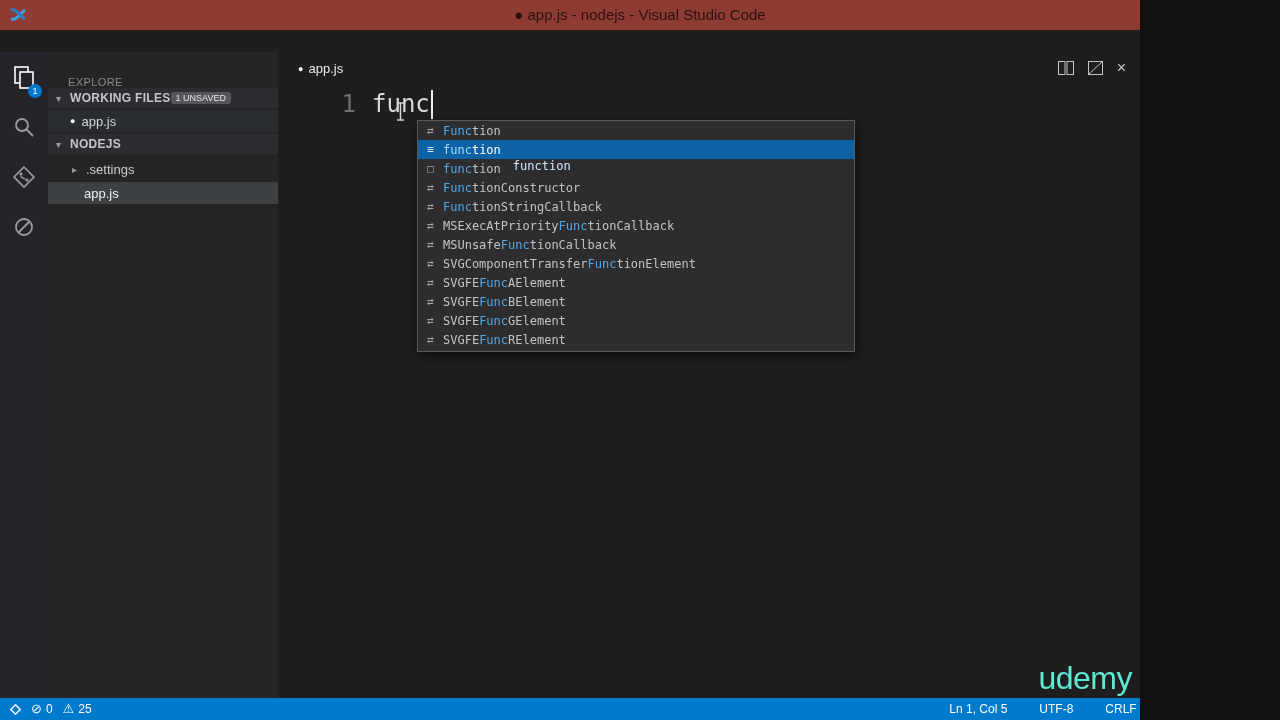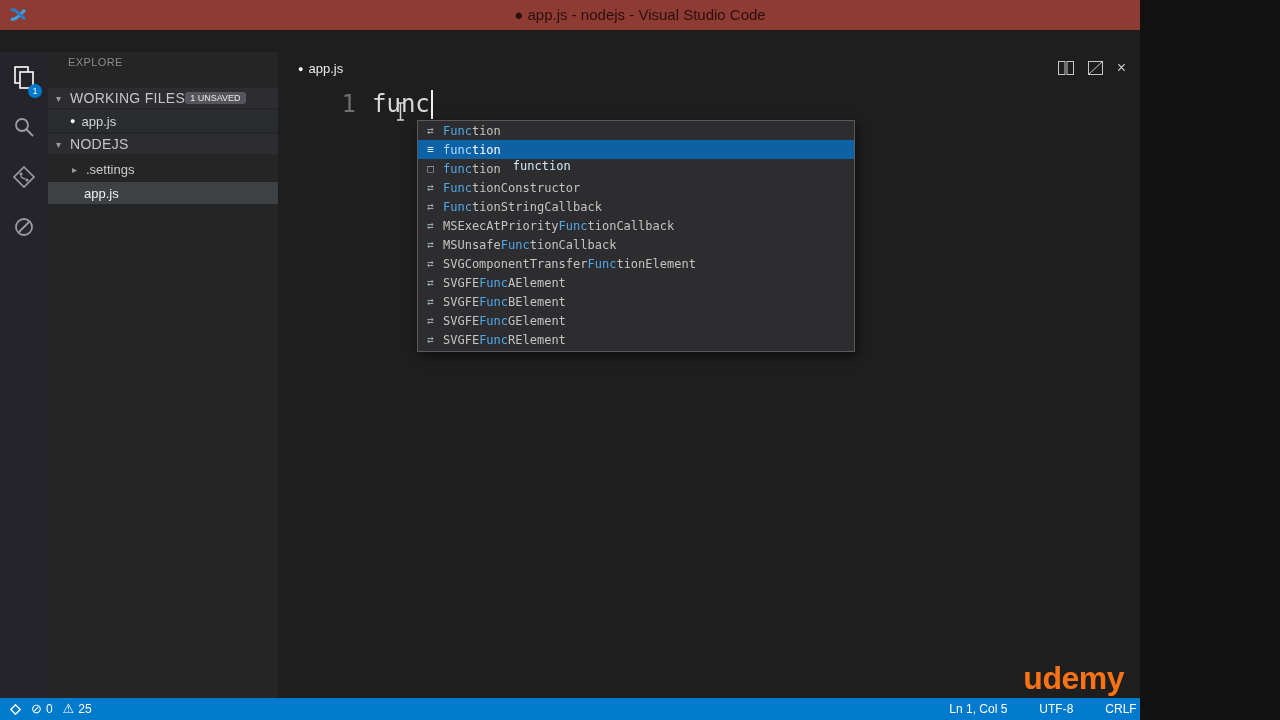--- a/index.html
+++ b/index.html
@@ -24,27 +24,27 @@
 
   
   .activitybar{position:absolute;left:0;top:52px;width:48px;height:646px;background:#24242a;}
   .ab-item{width:48px;height:50px;display:flex;align-items:center;justify-content:center;position:relative;}
   .ab-badge{position:absolute;right:6px;bottom:4px;min-width:14px;height:14px;border-radius:8px;
             background:#007acc;color:#fff;font-size:9px;line-height:14px;text-align:center;
             padding:0 2px;box-sizing:border-box;}
 
   
   .sidebar{position:absolute;left:48px;top:52px;width:230px;height:646px;background:#252526;}
-  .sb-title{position:absolute;top:4px;left:20px;font-size:11px;color:#8a8a8e;letter-spacing:.4px;}
+  .sb-title{position:absolute;top:24px;left:20px;font-size:11px;color:#8a8a8e;letter-spacing:.4px;}
   .sb-header{position:absolute;left:0;width:230px;height:20px;background:#2d2d31;display:flex;
              align-items:center;padding-left:8px;box-sizing:border-box;}
   .sb-header.wf{top:36px;}
   .sb-header.nodejs{top:82px;}
   .chev{color:#9a9a9a;font-size:10px;margin-right:4px;width:10px;flex:none;}
-  .sb-header-label{color:#c5c5c8;font-size:14px;font-weight:normal;letter-spacing:.3px;}
+  .sb-header-label{color:#c5c5c8;font-size:12px;font-weight:bold;letter-spacing:.3px;}
   .sb-badge{background:#55555c;color:#e8e8e8;font-size:9px;padding:1px 5px;border-radius:3px;}
   .sb-file{position:absolute;top:58px;left:0;width:230px;height:22px;background:#2a2d2f;display:flex;
            align-items:center;padding-left:22px;box-sizing:border-box;color:#d4d4d4;font-size:13px;}
   .dirty{color:#fff;font-size:9px;margin-right:6px;}
   .sb-item{position:absolute;left:0;width:230px;height:22px;display:flex;align-items:center;
            color:#cccccc;font-size:13px;box-sizing:border-box;}
   .sb-item.folder{top:106px;padding-left:24px;}
   .sb-item.selected{top:130px;background:#3e4144;color:#f0f0f0;padding-left:36px;}
 
   
@@ -76,22 +76,22 @@
   .statusbar{position:absolute;left:0;top:698px;width:1280px;height:22px;background:#007acc;color:#fff;
              font-size:12px;display:flex;align-items:center;justify-content:space-between;
              padding:0 10px;box-sizing:border-box;}
   .stat-left,.stat-right{display:flex;align-items:center;}
   .stat-left{gap:10px;}
   .stat-right{gap:32px;}
   .stat-item{display:flex;align-items:center;gap:4px;}
   .stat-ico{font-size:13px;line-height:22px;}
 
   
-  .watermark{position:absolute;right:16px;top:660px;font-size:32px;font-weight:bold;
-             color:#f97316;letter-spacing:-.5px;}
+  .watermark{position:absolute;right:8px;top:660px;font-size:32px;font-weight:normal;
+             color:#5eead4;letter-spacing:-.5px;}
   .ibeam{position:absolute;left:395px;top:102px;opacity:.95;}
 </style>
 </head>
 <body>
 
 <div class="screen">
 
   <div class="titlebar">
     <svg class="vscode-logo" width="20" height="20" viewBox="0 0 20 20">
       <path d="M3 14 C8 16 13 8 17 5" stroke="#3aa3e3" stroke-width="3" fill="none"></path>

